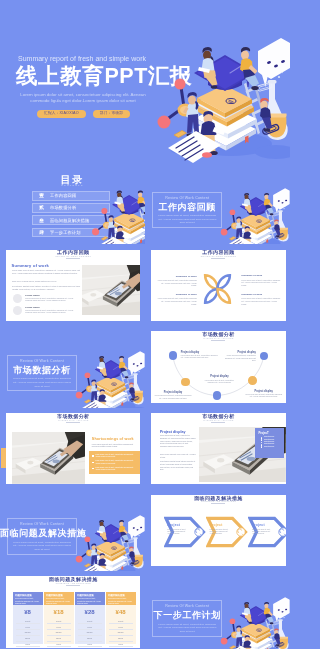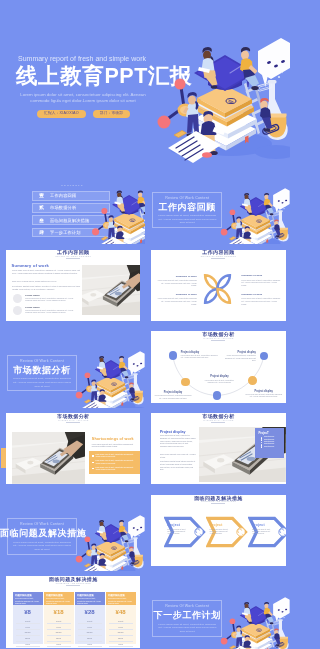--- a/index.html
+++ b/index.html
@@ -278,20 +278,21 @@
     </div>
     <div class="illus-cover">
       <svg viewBox="0 0 290 280">
           <use href="#ill"></use>
         </svg>
     </div>
   </div>
 
   <div class="grid">
     <div class="slide" style="left:0px;top:0px">
+      <div class="toc-cn">目录</div>
       <div class="toc-en">CONTENTS</div>
       <div class="toc-row" style="top:28px">
         <span class="toc-num">壹</span>
         <span class="toc-lbl">工作内容回顾</span>
       </div>
       <div class="toc-row" style="top:40.2px">
         <span class="toc-num">贰</span>
         <span class="toc-lbl">市场数据分析</span>
       </div>
       <div class="toc-row" style="top:52.4px">

